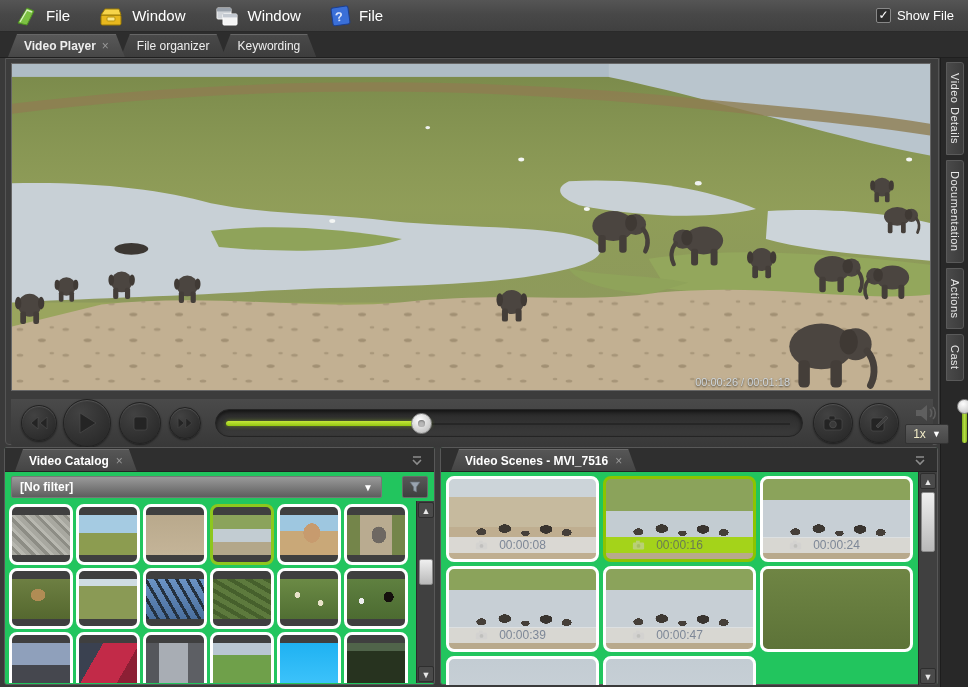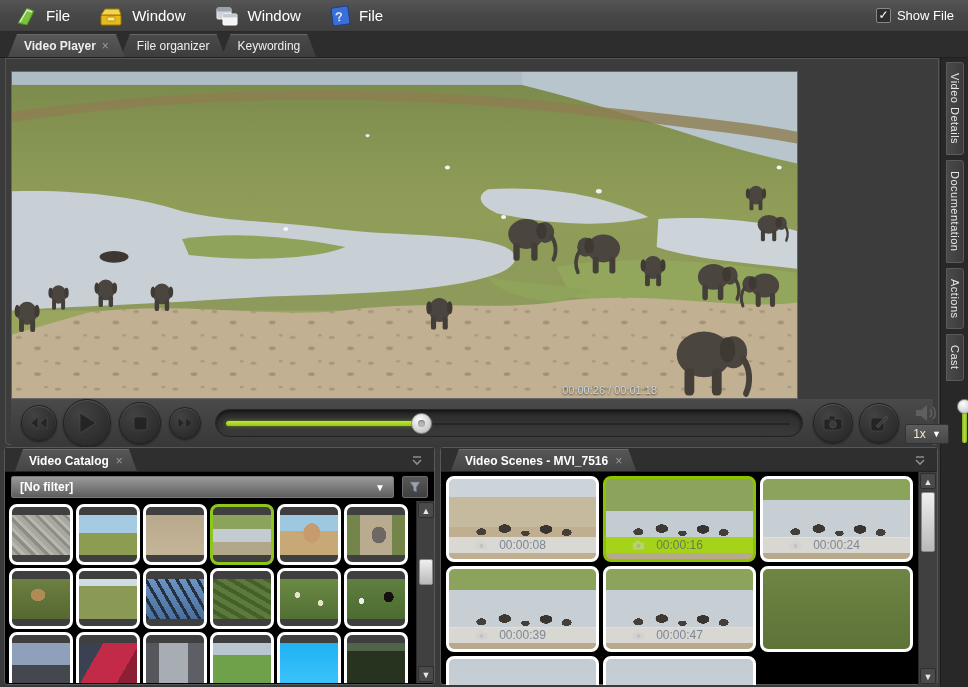--- a/index.html
+++ b/index.html
@@ -39,21 +39,21 @@
   .rsidebar { position:absolute; right:0; top:58px; width:28px; height:629px; background:#282828;
     border-left:1px solid #1d1d1d; display:flex; flex-direction:column; align-items:center;
     padding-top:4px; gap:5px; }
   .rtab { writing-mode:vertical-rl; background:linear-gradient(90deg,#4a4a4a,#3c3c3c);
     border:1px solid #5a5a5a; border-radius:0 3px 3px 0; color:#e8e8e8; font-size:11px;
     padding:10px 2px; cursor:pointer; letter-spacing:.5px; }
 
   
   .player-panel { position:absolute; left:5px; top:58px; width:934px; height:387px;
     background:#3c3c3c; border:1px solid #555; border-radius:0 0 4px 4px; }
-  .video { position:absolute; left:5px; top:12px; width:787px; height:328px;
+  .video { position:absolute; left:5px; top:4px; width:920px; height:328px;
     border:1px solid #666; background:#9aa55e; overflow:hidden; cursor:pointer; }
   .video svg { display:block; width:100%; height:100%; }
   .vtime { position:absolute; right:140px; bottom:2px; font-size:11px; color:#cfd6db;
     text-shadow:0 1px 2px rgba(0,0,0,.7); }
 
   
   .controls { position:absolute; left:5px; top:340px; width:922px; height:48px;
     background:linear-gradient(#4a4a4a,#383838); border-radius:0 0 4px 4px;
     display:flex; align-items:center; }
   .cbtn { border-radius:50%; background:radial-gradient(circle at 35% 28%,#424242,#2c2c2c 75%);
@@ -87,33 +87,33 @@
     justify-content:center; gap:6px; cursor:pointer; }
   .speed .sp-label { color:#f2ecc8; font-size:12px; }
   .speed .sp-arrow { color:#fff; font-size:9px; }
   .vol { position:relative; width:14px; height:44px; margin-left:8px; flex:none; }
   .vol .vtrack { position:absolute; left:5px; top:4px; width:5px; height:38px; border-radius:3px;
     background:linear-gradient(90deg,#7fae1a,#b5dc46,#86b31e); }
   .vol .vthumb { position:absolute; left:0; top:-2px; width:15px; height:15px; border-radius:50%;
     background:radial-gradient(circle at 40% 30%,#fdfdfd,#bdbdbd); border:1px solid #888; cursor:pointer; }
 
   
-  .panel { position:absolute; background:#000000; border:1px solid #585858; border-radius:3px; }
+  .panel { position:absolute; background:#22c55e; border:1px solid #585858; border-radius:3px; }
   .catalog { left:4px; top:447px; width:431px; height:238px; }
   .scenes  { left:440px; top:447px; width:498px; height:238px; }
   .ptabrow { position:relative; height:24px; background:#2f2f2f; display:flex;
     align-items:flex-end; padding-left:10px; border-bottom:1px solid #232323; }
   .ptab { height:22px; display:flex; align-items:center; gap:7px; padding:0 14px;
     background:linear-gradient(#565656,#454545); font-size:12px; font-weight:bold;
     clip-path:polygon(8px 0,calc(100% - 8px) 0,100% 100%,0 100%); border-top:1px solid #6a6a6a;
     cursor:pointer; white-space:nowrap; }
   .ptab .close { color:#9a9a9a; font-weight:normal; }
   .pmenu-ico { position:absolute; right:10px; top:5px; cursor:pointer; }
 
-  .filter-row { display:flex; align-items:center; gap:8px; padding:4px 6px 3px 6px; }
+  .filter-row { display:flex; align-items:center; gap:20px; padding:4px 6px 3px 6px; }
   .filter-dd { position:relative; flex:1; height:22px; border:1px solid #777; border-radius:2px;
     background:linear-gradient(#9a9a9a,#5e5e5e); display:flex; align-items:center;
     padding:0 8px; font-size:12px; font-weight:bold; color:#fff; cursor:pointer; }
   .filter-dd .dd-arrow { margin-left:auto; color:#fff; font-size:10px; }
   .filter-btn { width:26px; height:22px; background:linear-gradient(#585858,#3f3f3f);
     border:1px solid #6a6a6a; border-radius:2px; display:flex; align-items:center;
     justify-content:center; cursor:pointer; }
 
   .cat-body { position:relative; height:182px; overflow:hidden; padding:3px 2px 0 4px; }
   .cat-grid { display:grid; grid-template-columns:repeat(6,64px); grid-auto-rows:61px;

